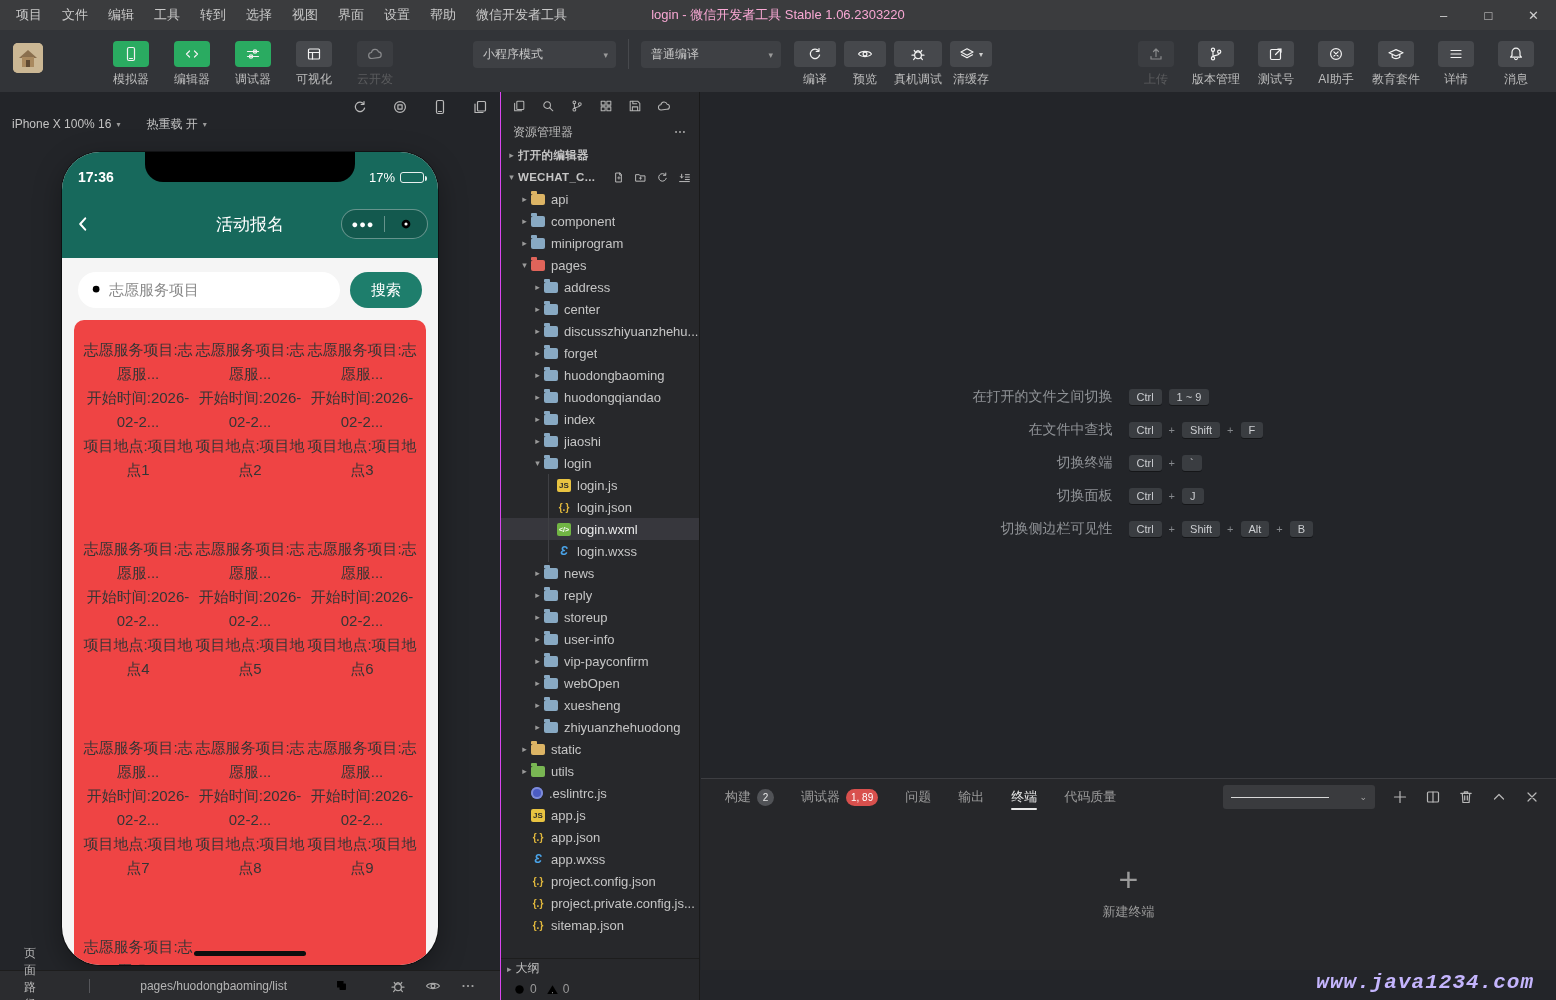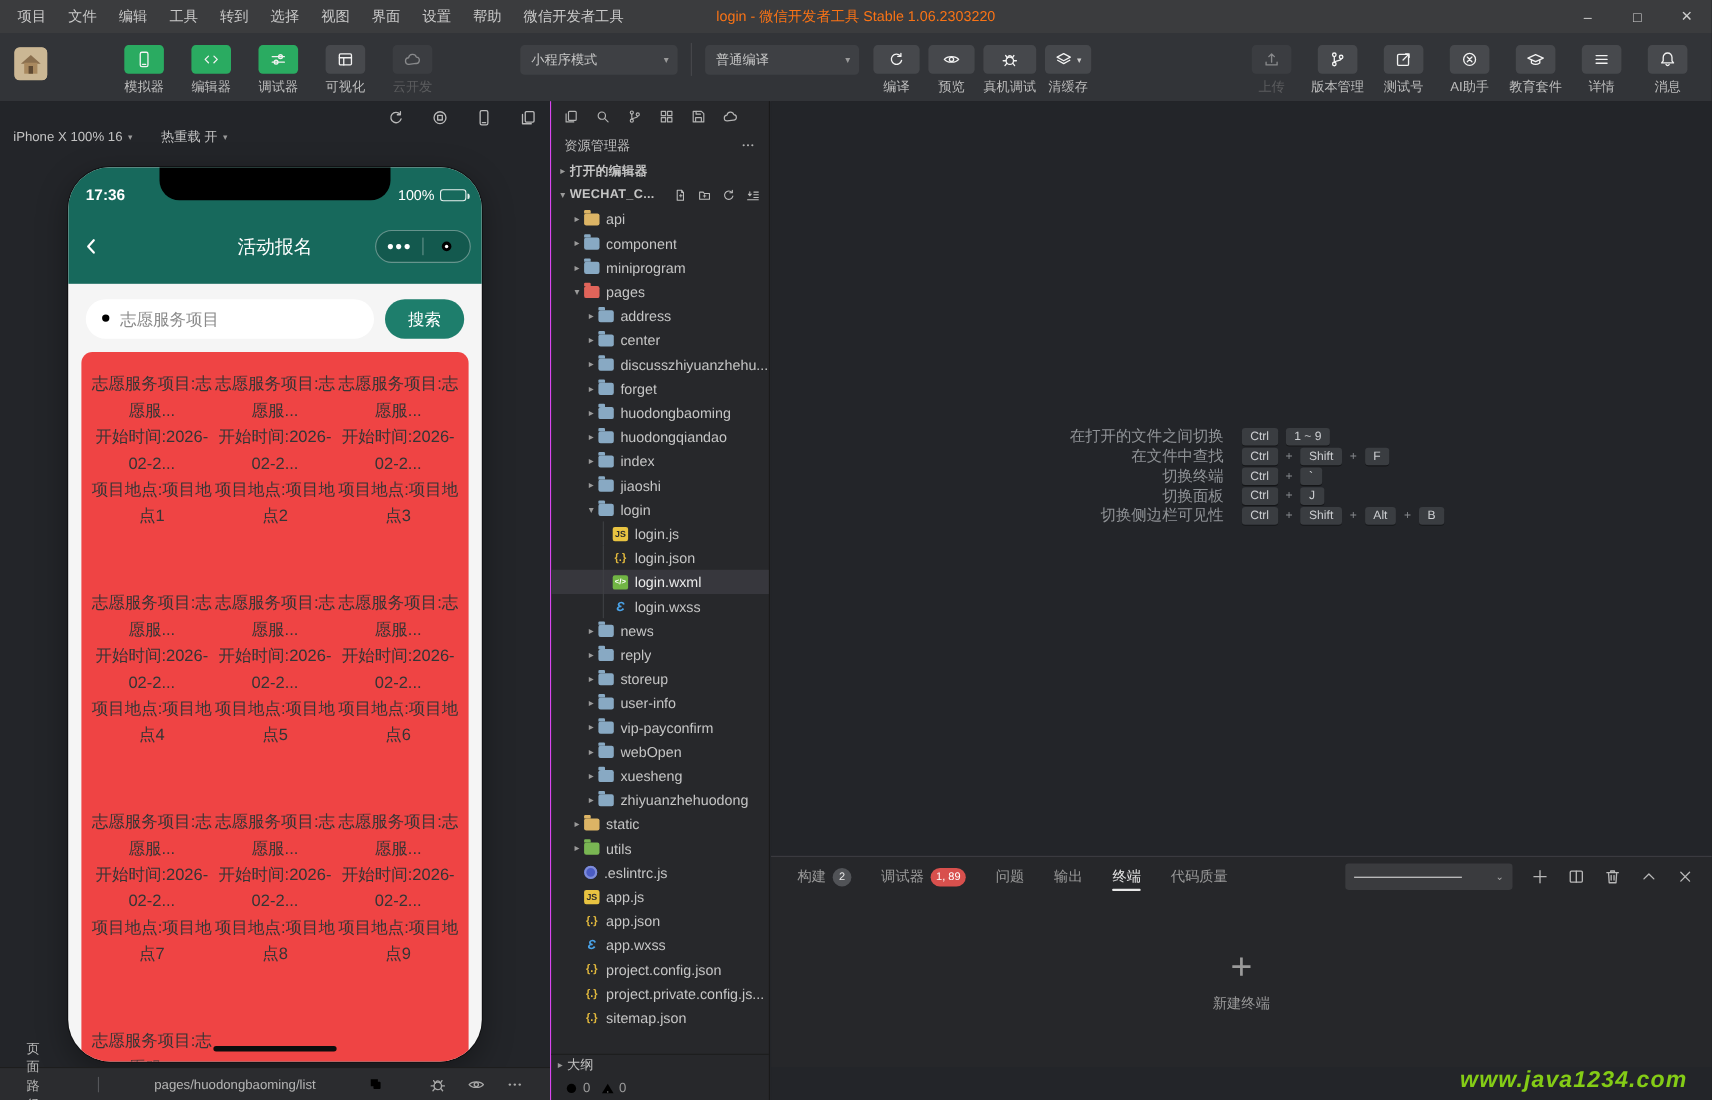--- a/index.html
+++ b/index.html
@@ -7,21 +7,21 @@
     font-family:"Liberation Sans","DejaVu Sans",sans-serif; -webkit-font-smoothing:antialiased; }
   .ic { width:16px; height:16px; fill:none; stroke:currentColor; stroke-width:1.2;
         stroke-linecap:round; stroke-linejoin:round; display:block; }
   .ic13 { width:13px; height:13px; } .ic14 { width:14px; height:14px; } .ic18 { width:18px; height:18px; }
 
   
   .titlebar { position:absolute; left:0; top:0; width:1556px; height:30px; background:#3b3c3e;
     display:flex; align-items:center; color:#c9c9c9; font-size:13px; }
   .menubar { display:flex; align-items:center; height:100%; padding-left:6px; }
   .menu-item { padding:0 10px; line-height:30px; cursor:default; }
-  .win-title { position:absolute; left:50%; transform:translateX(-50%); color:#f97316; font-size:13px; white-space:nowrap; }
+  .win-title { position:absolute; left:50%; transform:translateX(-50%); color:#f9a8d4; font-size:13px; white-space:nowrap; }
   .win-controls { margin-left:auto; display:flex; height:100%; }
   .win-btn { width:45px; height:100%; display:flex; align-items:center; justify-content:center; color:#cfcfcf; }
 
   
   .toolbar { position:absolute; left:0; top:30px; width:1556px; height:62px; background:#323438;
     display:flex; align-items:flex-start; padding-top:11px; }
   .avatar { width:30px; height:30px; border-radius:5px; margin-left:13px; margin-top:2px; overflow:hidden; background:#cbb794; }
   .tb-group { display:flex; gap:13px; }
   .tb-group.main { margin-left:64px; }
   .tb-btn { display:flex; flex-direction:column; align-items:center; width:48px; cursor:pointer; }
@@ -120,21 +120,21 @@
   .b-wxss { color:#4aa3e8; background:none; font-size:12px; font-style:italic; }
   .b-eslint { width:12px; height:12px; border-radius:50%; background:#4b5cc4; box-shadow:inset 0 0 0 2px #7e8cd8; }
   .exp-outline { flex:none; height:20px; border-top:1px solid #1d1d1d; display:flex; align-items:center;
     color:#c0c0c0; font-size:12px; padding:0 6px; gap:4px; cursor:pointer; }
   .exp-outline .arrow { font-size:9px; color:#9a9a9a; }
   .exp-stats { flex:none; height:22px; display:flex; align-items:center; gap:4px; padding:0 12px; color:#9a9a9a; font-size:12px; }
   .exp-stats .sic { display:flex; }
 
   
   .editor { position:absolute; left:701px; top:92px; width:855px; height:686px; background:#232529; }
-  .shortcuts { position:absolute; left:0; right:0; top:296px; display:flex; flex-direction:column; }
+  .shortcuts { position:absolute; left:0; right:0; top:296px; display:flex; flex-direction:column; gap:15px; }
   .sc-row { display:flex; align-items:center; justify-content:center; }
   .sc-label { width:330px; text-align:right; color:#8f9296; font-size:14px; padding-right:16px; }
   .sc-keys { width:330px; display:flex; align-items:center; gap:7px; }
   .key { background:#3a3d41; border-radius:3px; padding:2px 8px; font-size:11px; color:#ccced1;
     box-shadow:0 1px 0 rgba(0,0,0,.4); }
   .plus { color:#85888c; font-size:11px; }
 
   
   .panel { position:absolute; left:701px; top:778px; width:855px; height:192px; background:#26272a; border-top:1px solid #3d3e42; }
   .panel-tabs { height:36px; display:flex; align-items:center; padding-left:24px; gap:27px; }
@@ -151,22 +151,22 @@
     align-items:center; padding:0 8px; cursor:pointer; }
   .term-select .line { width:98px; border-top:1px solid #d8d8d8; }
   .term-select .caret { margin-left:auto; font-size:9px; color:#a5a5a5; }
   .panel-right .pbtn { display:flex; cursor:pointer; }
   .panel-body { position:absolute; left:0; top:36px; right:0; bottom:0; display:flex; flex-direction:column;
     align-items:center; justify-content:center; gap:9px; color:#9a9a9a; }
   .panel-body .plus-big { font-size:34px; font-weight:200; line-height:30px; cursor:pointer; }
   .panel-body .nt-label { font-size:13px; cursor:pointer; }
 
   .bottom-right-strip { position:absolute; left:701px; top:970px; width:855px; height:30px; background:#232529; }
-  .watermark { position:absolute; right:22px; bottom:6px; color:#84cc16; font-size:21px; font-weight:bold;
-    font-style:italic; font-family:Liberation Sans, sans-serif; letter-spacing:1px; }
+  .watermark { position:absolute; right:22px; bottom:6px; color:#c4b5fd; font-size:21px; font-weight:bold;
+    font-style:italic; font-family:Liberation Mono, monospace; letter-spacing:1px; }
 </style>
 </head>
 <body>
 
 <div class="titlebar">
   <div class="menubar" id="menubar">
       <div class="menu-item">项目</div>
       <div class="menu-item">文件</div>
       <div class="menu-item">编辑</div>
       <div class="menu-item">工具</div>
@@ -399,21 +399,21 @@
           </svg>
         </span>
     </span>
   </div>
 
   <div class="phone">
     <div class="phone-head">
       <div class="status-row">
         <span class="time">17:36</span>
         <span class="batt-wrap">
-          <span>100%</span>
+          <span>17%</span>
           <span class="batt"><span class="fill"></span></span>
         </span>
       </div>
       <div class="notch"></div>
       <div class="nav-row">
         <span class="back">
             <svg class="ic18" style="stroke-width:1.8" viewBox="0 0 16 16" fill="none" stroke="currentColor" stroke-linecap="round" stroke-linejoin="round">
               <path d="M10 3L5.5 8l4.5 5"></path>
             </svg>
           </span>

